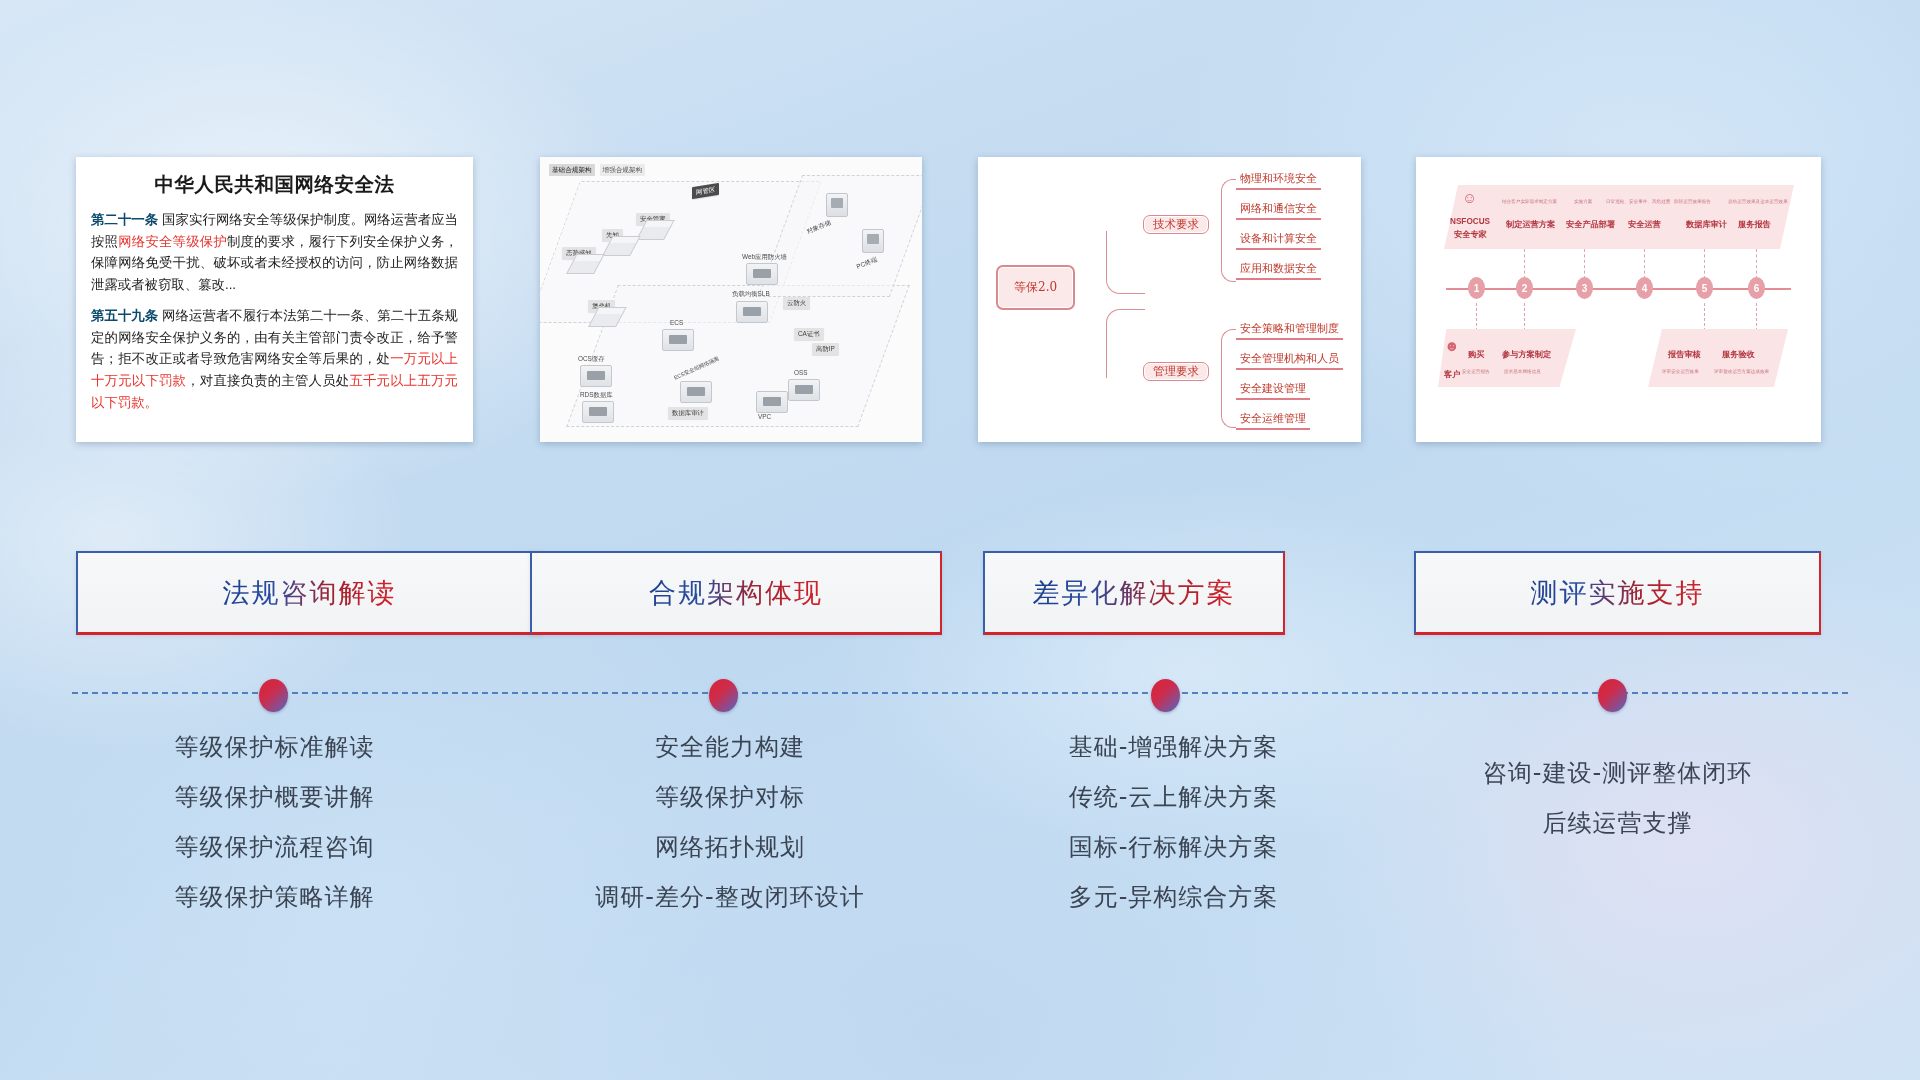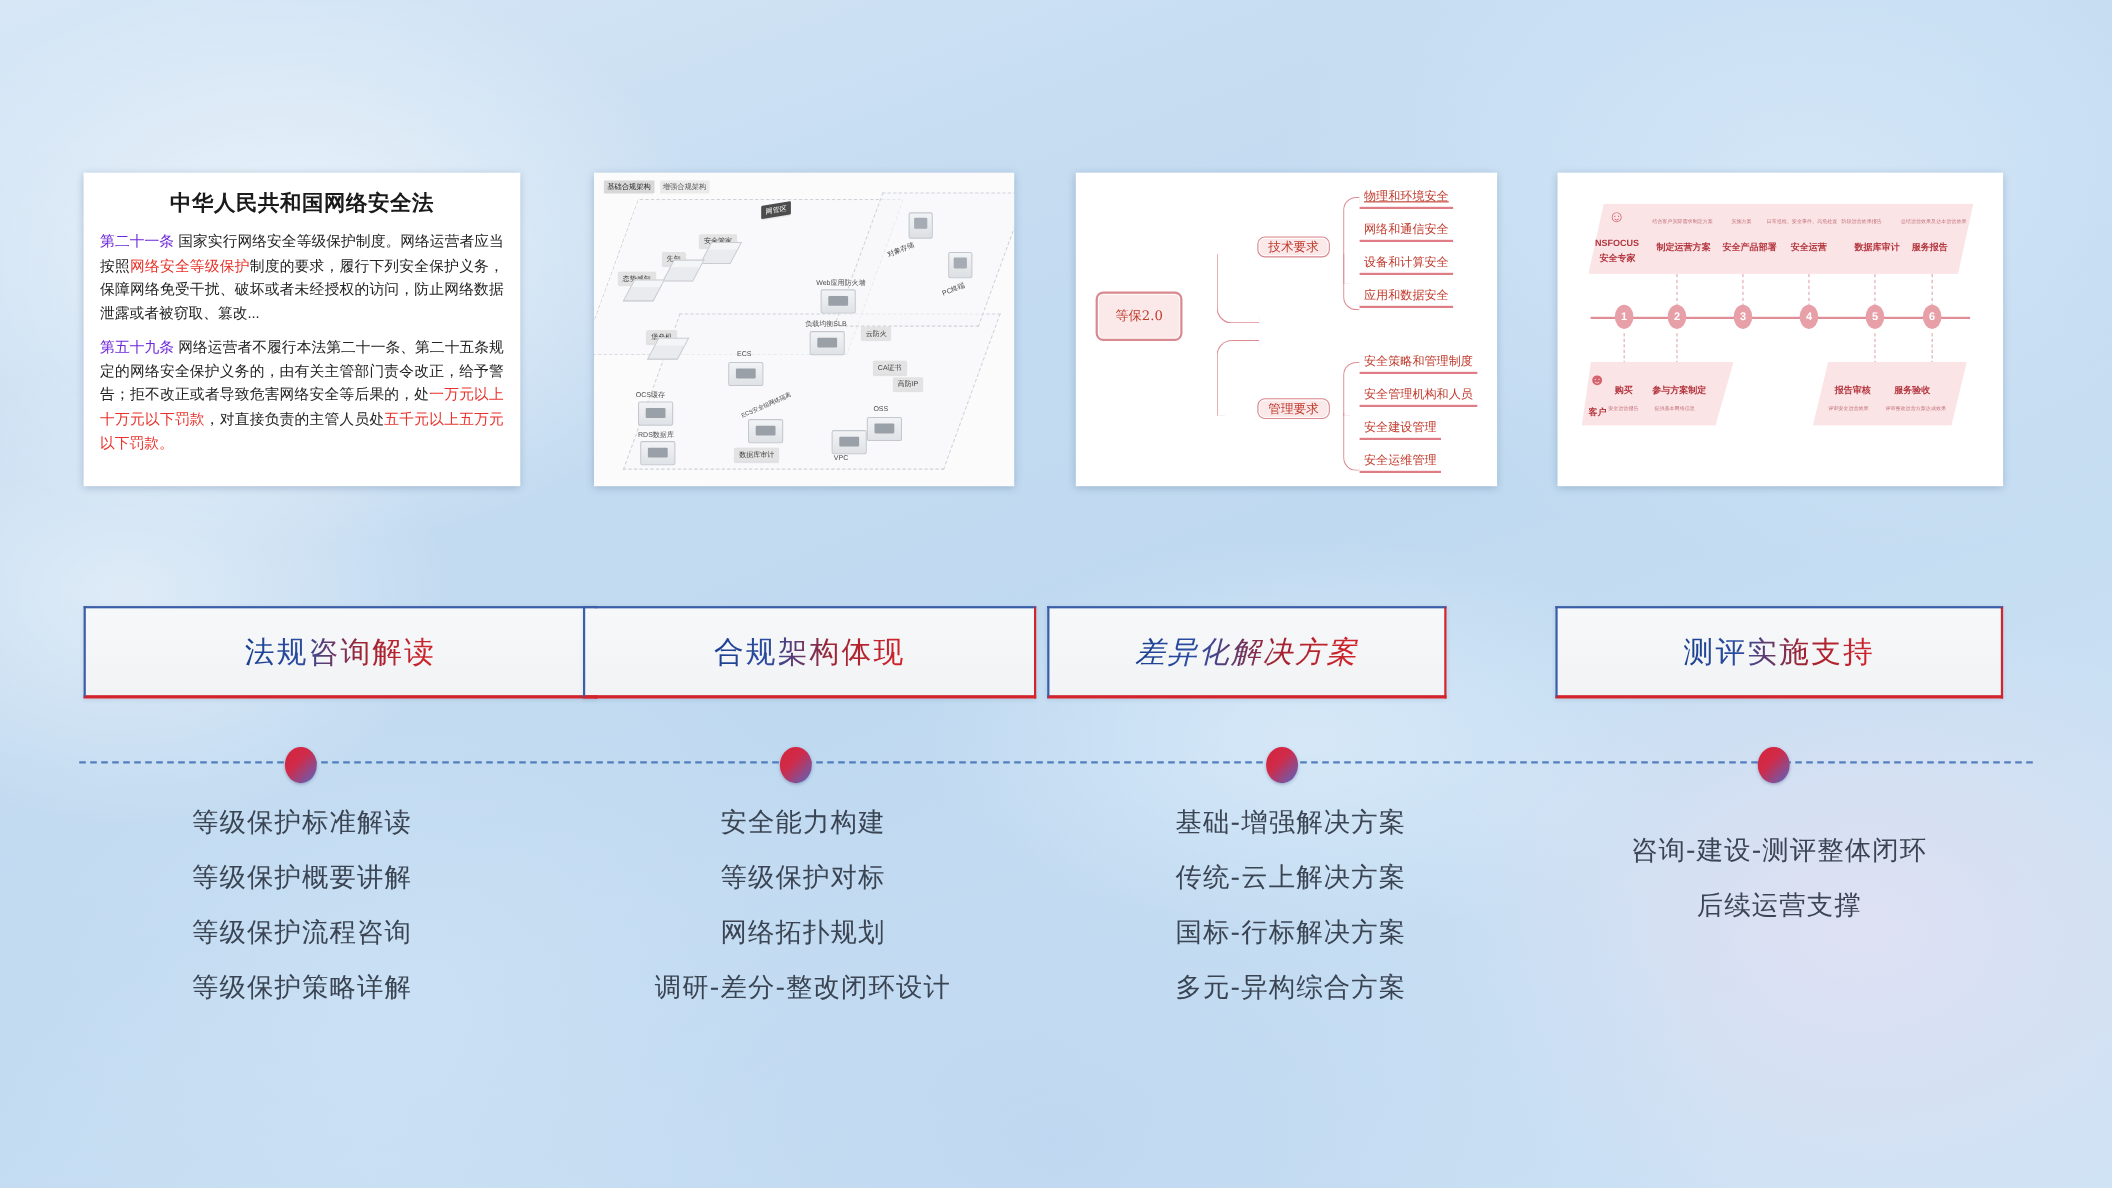--- a/index.html
+++ b/index.html
@@ -41,21 +41,21 @@
   
   .law{padding:14px 15px 8px 15px;box-sizing:border-box;height:100%;}
   .law-title{
     text-align:center;font-size:19.5px;font-weight:bold;color:#1a1a1a;
     letter-spacing:0.5px;margin-bottom:11px;
   }
   .law p{
     margin:0 0 9px 0;font-size:13.4px;line-height:1.62;color:#222;
     text-align:justify;
   }
-  .law b{font-weight:normal;color:#6d28d9;}
+  .law b{font-weight:bold;color:#0c4a6e;}
   .law .rd{color:#e8312a;}
 
   
   .arch{position:relative;width:100%;height:100%;background:#fbfbfc;}
   .arch .tabs{position:absolute;top:7px;left:9px;display:flex;gap:5px;}
   .arch .tab{
     font-size:6.6px;color:#555;background:#ebebeb;padding:1.5px 3px;border-radius:1px;
     white-space:nowrap;
   }
   .arch .tab.act{background:#d8d8d8;color:#222;}
@@ -135,21 +135,21 @@
     background:linear-gradient(180deg,#f7f8fa 0%,#f2f3f5 100%);
     border-top:2px solid #3b5ea8;
     border-left:2px solid #3b5ea8;
     border-right:2px solid #d4232a;
     border-bottom:3px solid #d4232a;
     display:flex;align-items:center;justify-content:center;
     box-shadow:0 1px 4px rgba(40,70,110,0.12);
   }
   .hbox.h1{left:76px;width:467px;}
   .hbox.h2{left:530px;width:412px;}
-  .hbox.h3{left:952px;width:363px;font-style:italic;}
+  .hbox.h3{left:983px;width:302px;}
   .hbox.h4{left:1414px;width:407px;}
   .htext{
     font-size:27px;font-weight:normal;letter-spacing:2px;
     background:linear-gradient(90deg,#1b3f8f 0%,#2b4da0 28%,#a02331 62%,#d4232a 100%);
     -webkit-background-clip:text;background-clip:text;
     -webkit-text-fill-color:transparent;color:transparent;
     font-family:"DejaVu Sans","Liberation Sans",sans-serif;
   }
 
   
@@ -249,21 +249,21 @@
       <div class="mcurve" style="left:128px;top:152px;width:38px;height:68px;border-left:1.5px solid #de8d93;border-bottom:none;border-top:1.5px solid #de8d93;border-radius:14px 0 0 0;"></div>
 
       <div class="mnode lvl2" style="left:165px;top:58px;">技术要求</div>
       <div class="mnode lvl2" style="left:165px;top:205px;">管理要求</div>
 
       <div class="mcurve" style="left:243px;top:22px;width:14px;height:78px;border-radius:12px 0 0 0;border-bottom:none;border-top:1.5px solid #de8d93;"></div>
       <div class="mcurve" style="left:243px;top:74px;width:14px;height:50px;border-radius:0 0 0 12px;"></div>
       <div class="mcurve" style="left:243px;top:172px;width:14px;height:48px;border-radius:12px 0 0 0;border-bottom:none;border-top:1.5px solid #de8d93;"></div>
       <div class="mcurve" style="left:243px;top:218px;width:14px;height:52px;border-radius:0 0 0 12px;"></div>
 
-      <div class="mleaf" style="left:258px;top:14px;text-decoration:underline;">物理和环境安全</div>
+      <div class="mleaf" style="left:258px;top:14px;">物理和环境安全</div>
       <div class="mleaf" style="left:258px;top:44px;">网络和通信安全</div>
       <div class="mleaf" style="left:258px;top:74px;">设备和计算安全</div>
       <div class="mleaf" style="left:258px;top:104px;">应用和数据安全</div>
 
       <div class="mleaf" style="left:258px;top:164px;">安全策略和管理制度</div>
       <div class="mleaf" style="left:258px;top:194px;">安全管理机构和人员</div>
       <div class="mleaf" style="left:258px;top:224px;">安全建设管理</div>
       <div class="mleaf" style="left:258px;top:254px;">安全运维管理</div>
     </div>
   </div>

